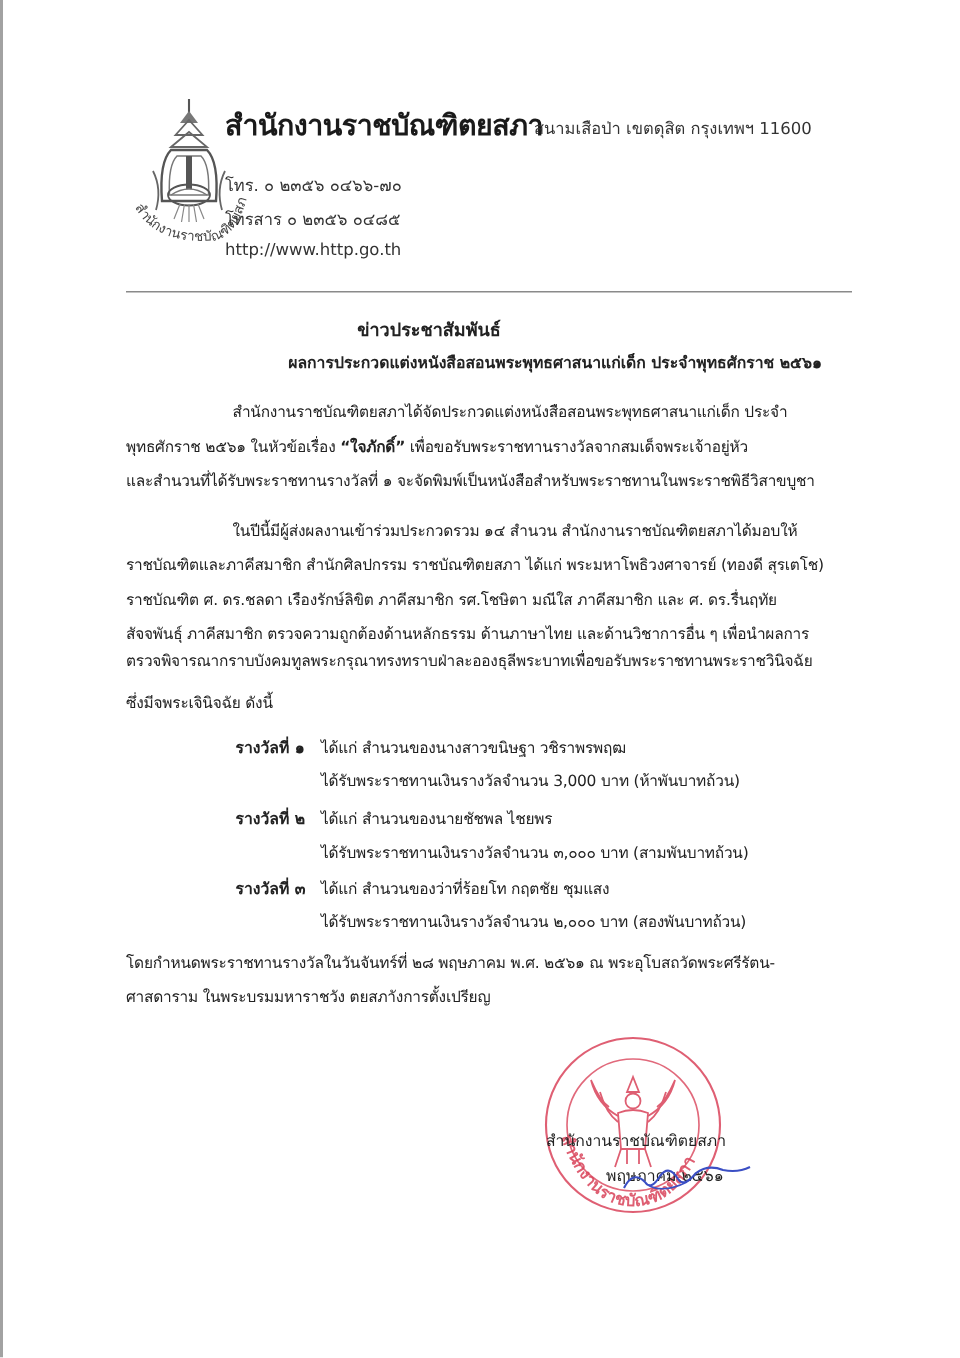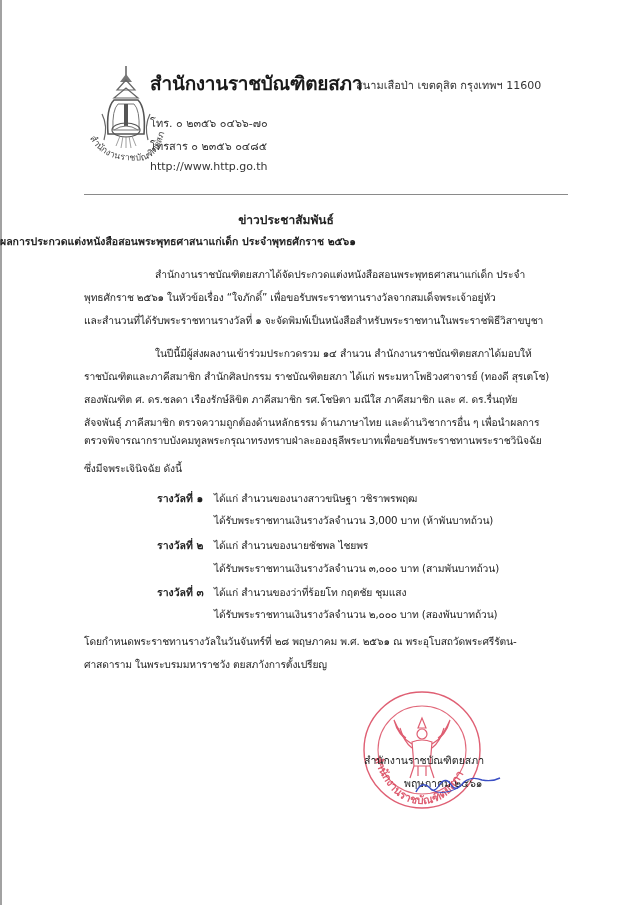--- a/index.html
+++ b/index.html
@@ -8,24 +8,24 @@
     font-family: "DejaVu Sans", "Liberation Sans", sans-serif; color: #222;
   }
   .page-edge-left { position: absolute; left: 0; top: 0; width: 2px; height: 905px; background: #555; opacity: .55; }
   .abs { position: absolute; white-space: nowrap; }
   .logo { position: absolute; left: 84px; top: 64px; width: 84px; height: 104px; }
   .org-name { left: 150px; top: 68px; font-size: 19px; font-weight: bold; color: #1a1a1a; letter-spacing: -0.3px; }
   .org-addr { left: 356px; top: 76px; font-size: 11px; color: #333; }
   .hdr-line { left: 150px; font-size: 11px; color: #333; }
   .rule { position: absolute; left: 84px; top: 194px; width: 484px; height: 1px; background: #8a8a8a; }
   .title { left: 0; width: 572px; text-align: center; top: 210px; font-size: 12px; font-weight: bold; color: #222; }
-  .subtitle { left: 0; width: 548px; text-align: left; top: 233px; font-size: 10.5px; font-weight: bold; color: #222; }
+  .subtitle { left: 0; width: 548px; text-align: right; top: 233px; font-size: 10.5px; font-weight: bold; color: #222; }
   .body-line { font-size: 10.3px; color: #222; letter-spacing: -0.15px; }
   .prize-label { font-size: 10.5px; font-weight: bold; color: #222; }
-  .quote { font-weight: normal; }
+  .quote { font-weight: bold; }
   .stamp { position: absolute; left: 360px; top: 688px; width: 124px; height: 124px; }
   .sig-text { font-size: 10.5px; color: #222; }
 </style>
 </head>
 <body>
 
 <div class="page-edge-left"></div>
 
 <svg class="logo" viewBox="0 0 84 104">
 
@@ -65,21 +65,21 @@
 
 <div class="abs title">ข่าวประชาสัมพันธ์</div>
 <div class="abs subtitle">ผลการประกวดแต่งหนังสือสอนพระพุทธศาสนาแก่เด็ก ประจำพุทธศักราช ๒๕๖๑</div>
 
 <div class="abs body-line" style="left:155px; top:266px">สำนักงานราชบัณฑิตยสภาได้จัดประกวดแต่งหนังสือสอนพระพุทธศาสนาแก่เด็ก ประจำ</div>
 <div class="abs body-line" style="left:84px; top:289px"><span>พุทธศักราช ๒๕๖๑ ในหัวข้อเรื่อง </span><span class="quote">“ใจภักดิ์”</span><span> เพื่อขอรับพระราชทานรางวัลจากสมเด็จพระเจ้าอยู่หัว</span></div>
 <div class="abs body-line" style="left:84px; top:312px">และสำนวนที่ได้รับพระราชทานรางวัลที่ ๑ จะจัดพิมพ์เป็นหนังสือสำหรับพระราชทานในพระราชพิธีวิสาขบูชา</div>
 
 <div class="abs body-line" style="left:155px; top:345px">ในปีนี้มีผู้ส่งผลงานเข้าร่วมประกวดรวม ๑๔ สำนวน สำนักงานราชบัณฑิตยสภาได้มอบให้</div>
 <div class="abs body-line" style="left:84px; top:368px">ราชบัณฑิตและภาคีสมาชิก สำนักศิลปกรรม ราชบัณฑิตยสภา ได้แก่ พระมหาโพธิวงศาจารย์ (ทองดี  สุรเตโช)</div>
-<div class="abs body-line" style="left:84px; top:391px">สองพัณฑิต  ศ. ดร.ชลดา  เรืองรักษ์ลิขิต ภาคีสมาชิก  รศ.โชษิตา  มณีใส ภาคีสมาชิก  และ ศ. ดร.รื่นฤทัย</div>
+<div class="abs body-line" style="left:84px; top:391px">ราชบัณฑิต  ศ. ดร.ชลดา  เรืองรักษ์ลิขิต ภาคีสมาชิก  รศ.โชษิตา  มณีใส ภาคีสมาชิก  และ ศ. ดร.รื่นฤทัย</div>
 <div class="abs body-line" style="left:84px; top:414px">สัจจพันธุ์ ภาคีสมาชิก ตรวจความถูกต้องด้านหลักธรรม ด้านภาษาไทย และด้านวิชาการอื่น ๆ เพื่อนำผลการ</div>
 <div class="abs body-line" style="left:84px; top:432px">ตรวจพิจารณากราบบังคมทูลพระกรุณาทรงทราบฝ่าละอองธุลีพระบาทเพื่อขอรับพระราชทานพระราชวินิจฉัย</div>
 <div class="abs body-line" style="left:84px; top:460px">ซึ่งมีจพระเจินิจฉัย ดังนี้</div>
 
 <div class="abs prize-label" style="left:157px; top:490px">รางวัลที่ ๑</div>
 <div class="abs body-line" style="left:214px; top:490px">ได้แก่ สำนวนของนางสาวขนิษฐา  วชิราพรพฤฒ</div>
 <div class="abs body-line" style="left:214px; top:512px">ได้รับพระราชทานเงินรางวัลจำนวน 3,000 บาท (ห้าพันบาทถ้วน)</div>
 
 <div class="abs prize-label" style="left:157px; top:537px">รางวัลที่ ๒</div>
 <div class="abs body-line" style="left:214px; top:537px">ได้แก่ สำนวนของนายชัชพล  ไชยพร</div>

